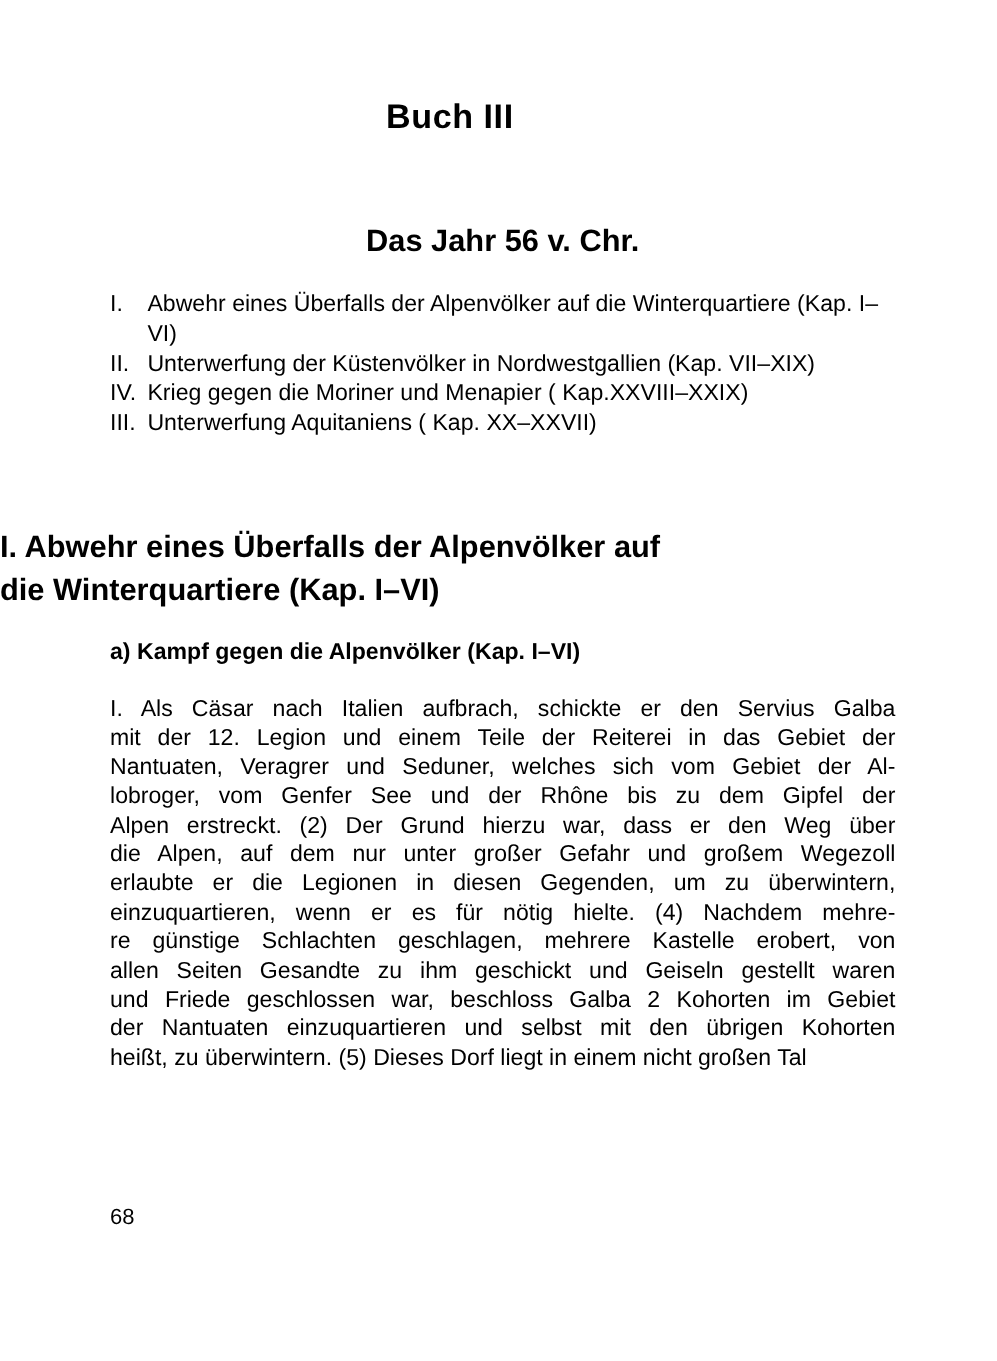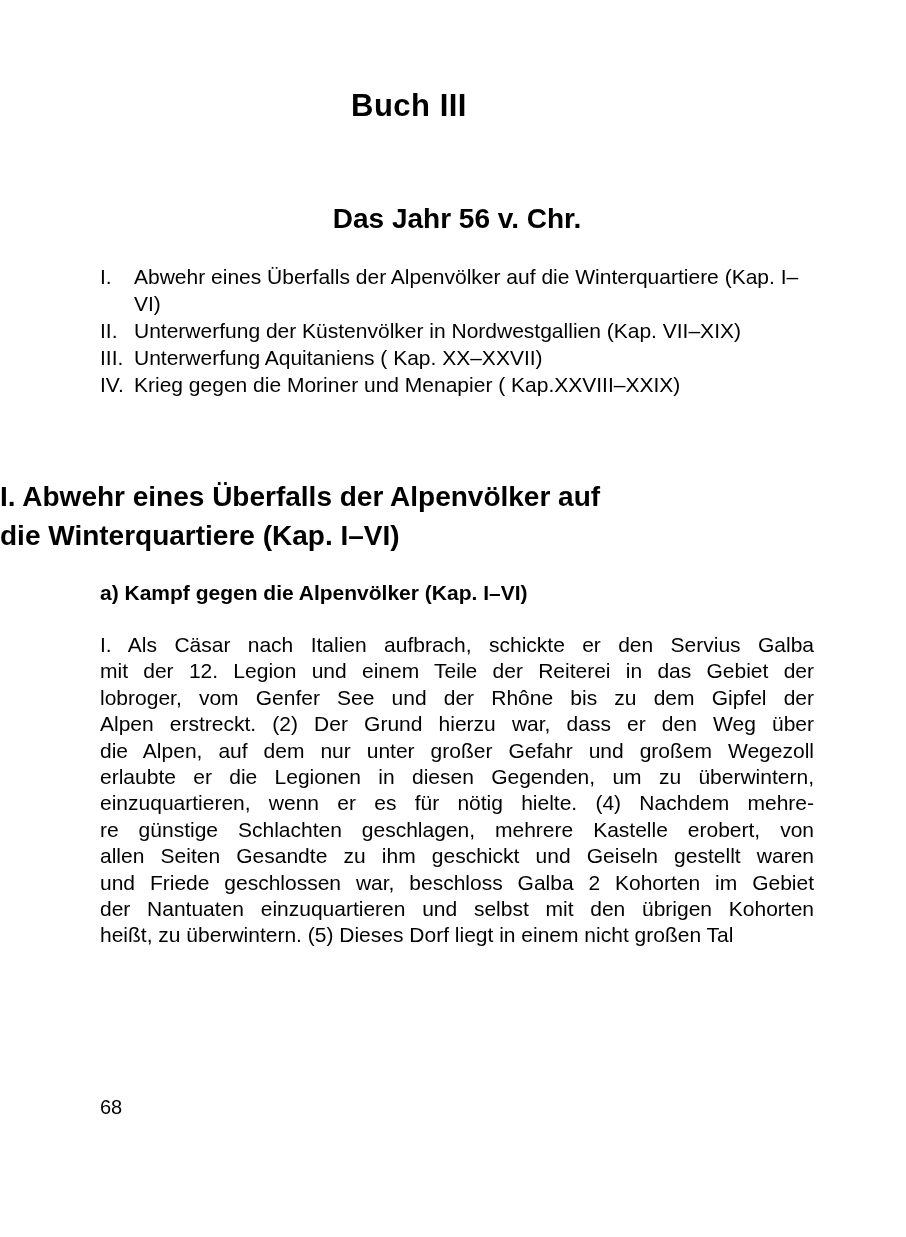--- a/index.html
+++ b/index.html
@@ -105,39 +105,40 @@
   <div class="toc">
     <div class="toc-item">
       <span class="toc-num">I.</span>
       <span class="toc-text">Abwehr eines Überfalls der Alpenvölker auf die Winterquartiere (Kap. I–VI)</span>
     </div>
     <div class="toc-item">
       <span class="toc-num">II.</span>
       <span class="toc-text">Unterwerfung der Küstenvölker in Nordwestgallien (Kap. VII–XIX)</span>
     </div>
     <div class="toc-item">
+      <span class="toc-num">IV.</span>
+      <span class="toc-text">Krieg gegen die Moriner und Menapier ( Kap.XXVIII–XXIX)</span>
+    </div>
+    <div class="toc-item">
       <span class="toc-num">III.</span>
       <span class="toc-text">Unterwerfung Aquitaniens ( Kap. XX–XXVII)</span>
-    </div>
-    <div class="toc-item">
-      <span class="toc-num">IV.</span>
-      <span class="toc-text">Krieg gegen die Moriner und Menapier ( Kap.XXVIII–XXIX)</span>
     </div>
   </div>
 
   <div class="section-heading">
     <div>I.  Abwehr eines Überfalls der Alpenvölker auf</div>
     <div>die Winterquartiere (Kap. I–VI)</div>
   </div>
 
   <div class="sub-heading">a) Kampf gegen die Alpenvölker (Kap. I–VI)</div>
 
   <div class="body-text">
     <div class="body-line">I. Als Cäsar nach Italien aufbrach, schickte er den Servius Galba</div>
     <div class="body-line">mit der 12. Legion und einem Teile der Reiterei in das Gebiet der</div>
+    <div class="body-line">Nantuaten, Veragrer und Seduner, welches sich vom Gebiet der Al-</div>
     <div class="body-line">lobroger, vom Genfer See und der Rhône bis zu dem Gipfel der</div>
     <div class="body-line">Alpen erstreckt. (2) Der Grund hierzu war, dass er den Weg über</div>
     <div class="body-line">die Alpen, auf dem nur unter großer Gefahr und großem Wegezoll</div>
     <div class="body-line">erlaubte er die Legionen in diesen Gegenden, um zu überwintern,</div>
     <div class="body-line">einzuquartieren, wenn er es für nötig hielte. (4) Nachdem mehre-</div>
     <div class="body-line">re günstige Schlachten geschlagen, mehrere Kastelle erobert, von</div>
     <div class="body-line">allen Seiten Gesandte zu ihm geschickt und Geiseln gestellt waren</div>
     <div class="body-line">und Friede geschlossen war, beschloss Galba 2 Kohorten im Gebiet</div>
     <div class="body-line">der Nantuaten einzuquartieren und selbst mit den übrigen Kohorten</div>
     <div class="body-line last">heißt, zu überwintern. (5) Dieses Dorf liegt in einem nicht großen Tal</div>

